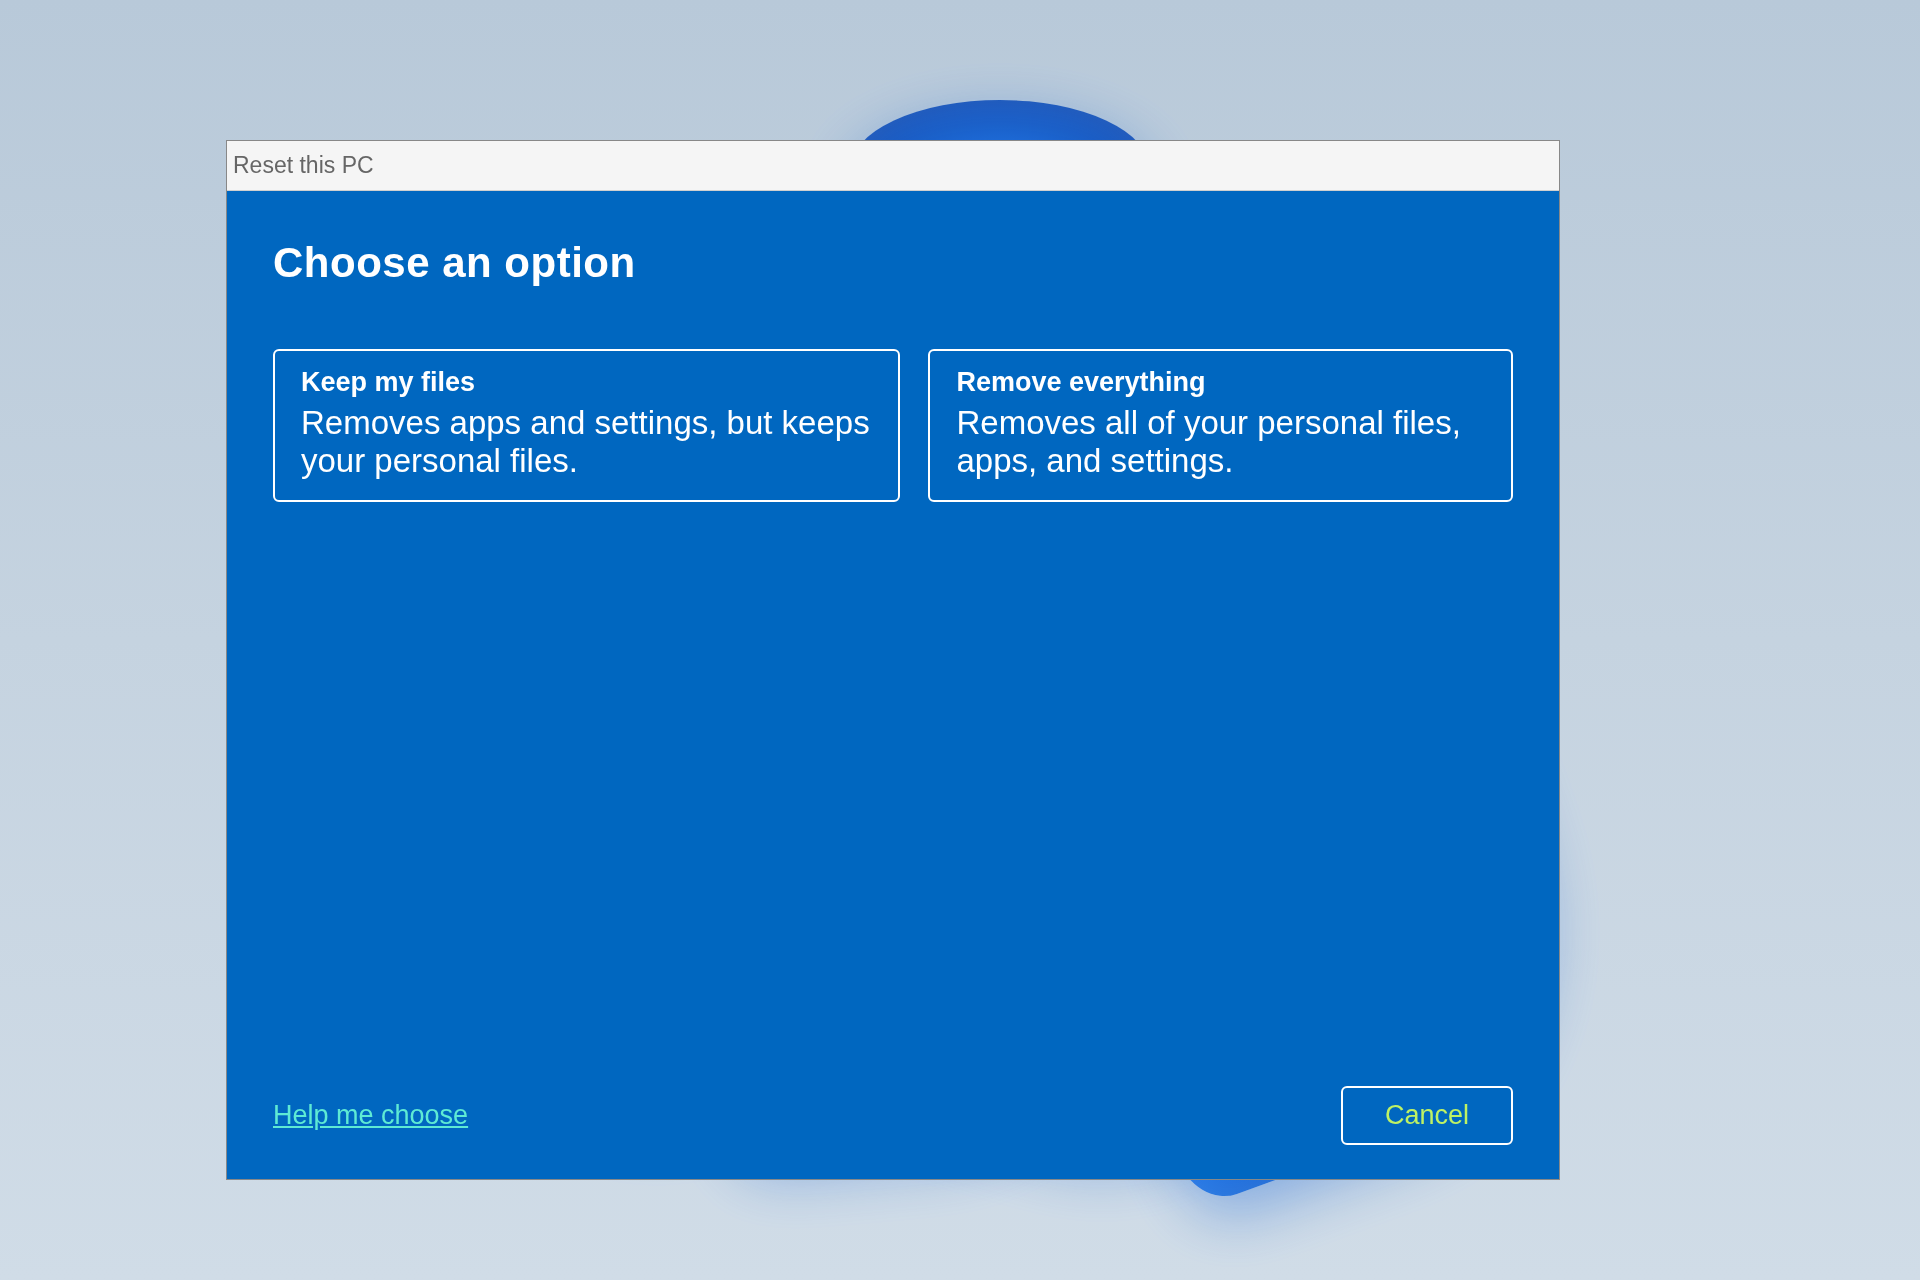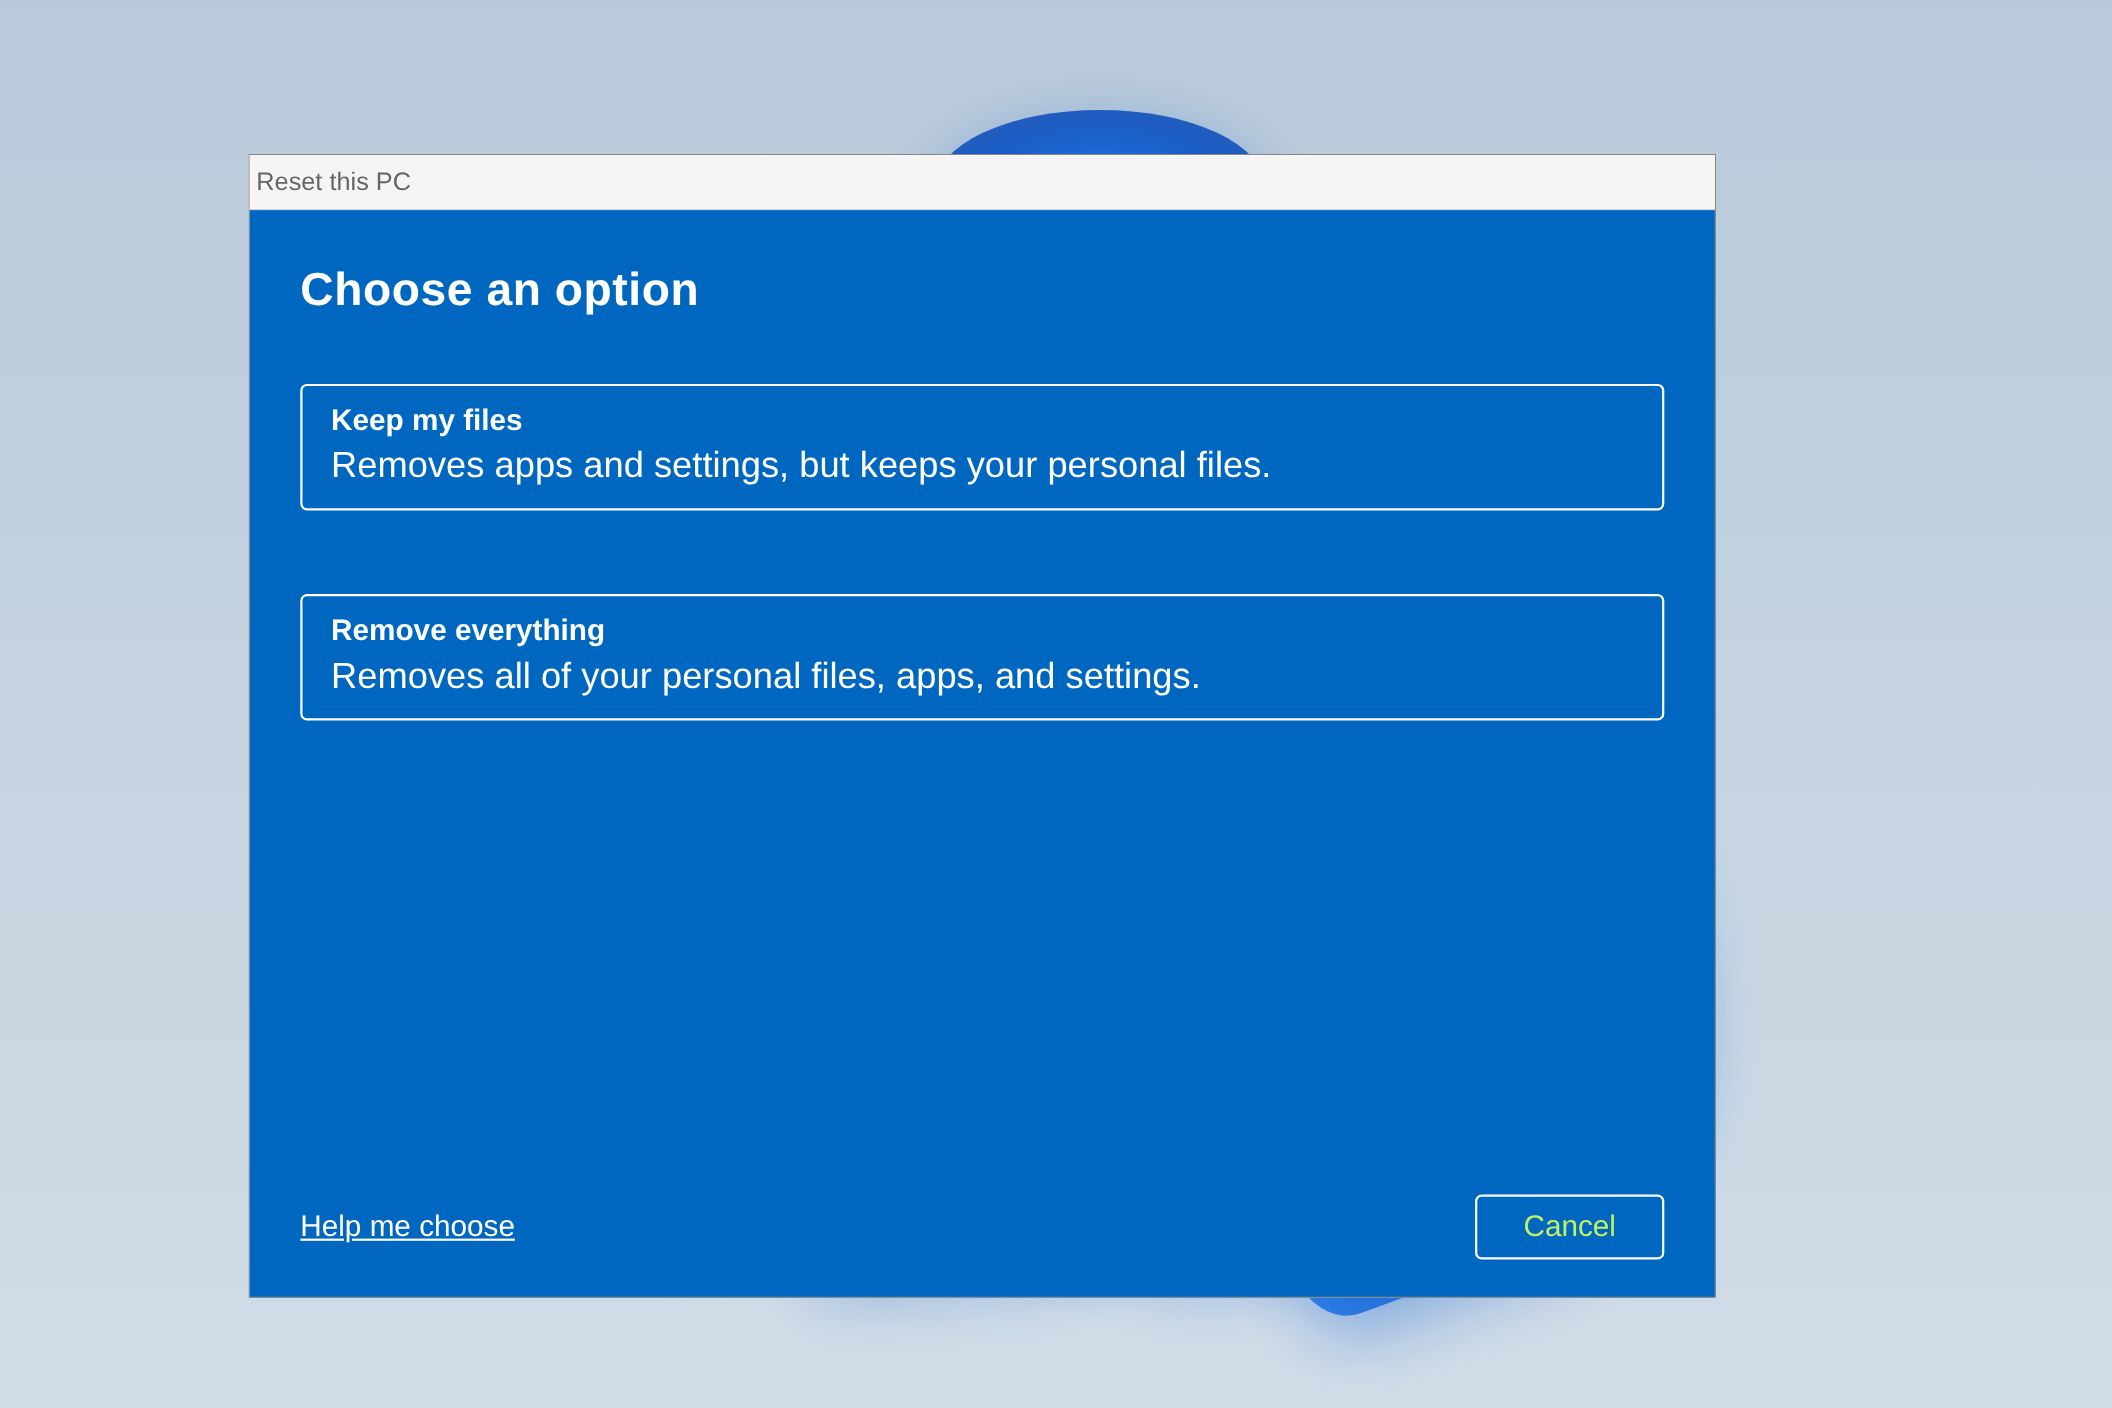--- a/index.html
+++ b/index.html
@@ -83,22 +83,21 @@
 
     .heading {
       font-size: 42px;
       font-weight: 700;
       margin-bottom: 62px;
       letter-spacing: 0.5px;
     }
 
     .options {
       display: flex;
-      flex-direction: column;
-      gap: 76px;
+      gap: 28px;
     }
 
     .option-card {
       border: 2px solid #fff;
       border-radius: 6px;
       padding: 16px 26px 20px 26px;
       cursor: pointer;
     }
 
     .option-title {
@@ -114,21 +113,21 @@
 
     .footer {
       margin-top: auto;
       display: flex;
       align-items: center;
       justify-content: space-between;
     }
 
     .help-link {
       font-size: 27px;
-      color: #ffffff;
+      color: #5eead4;
       text-decoration: underline;
       cursor: pointer;
     }
 
     .cancel-btn {
       border: 2px solid #fff;
       border-radius: 6px;
       background: transparent;
       color: #bef264;
       font-size: 27px;

